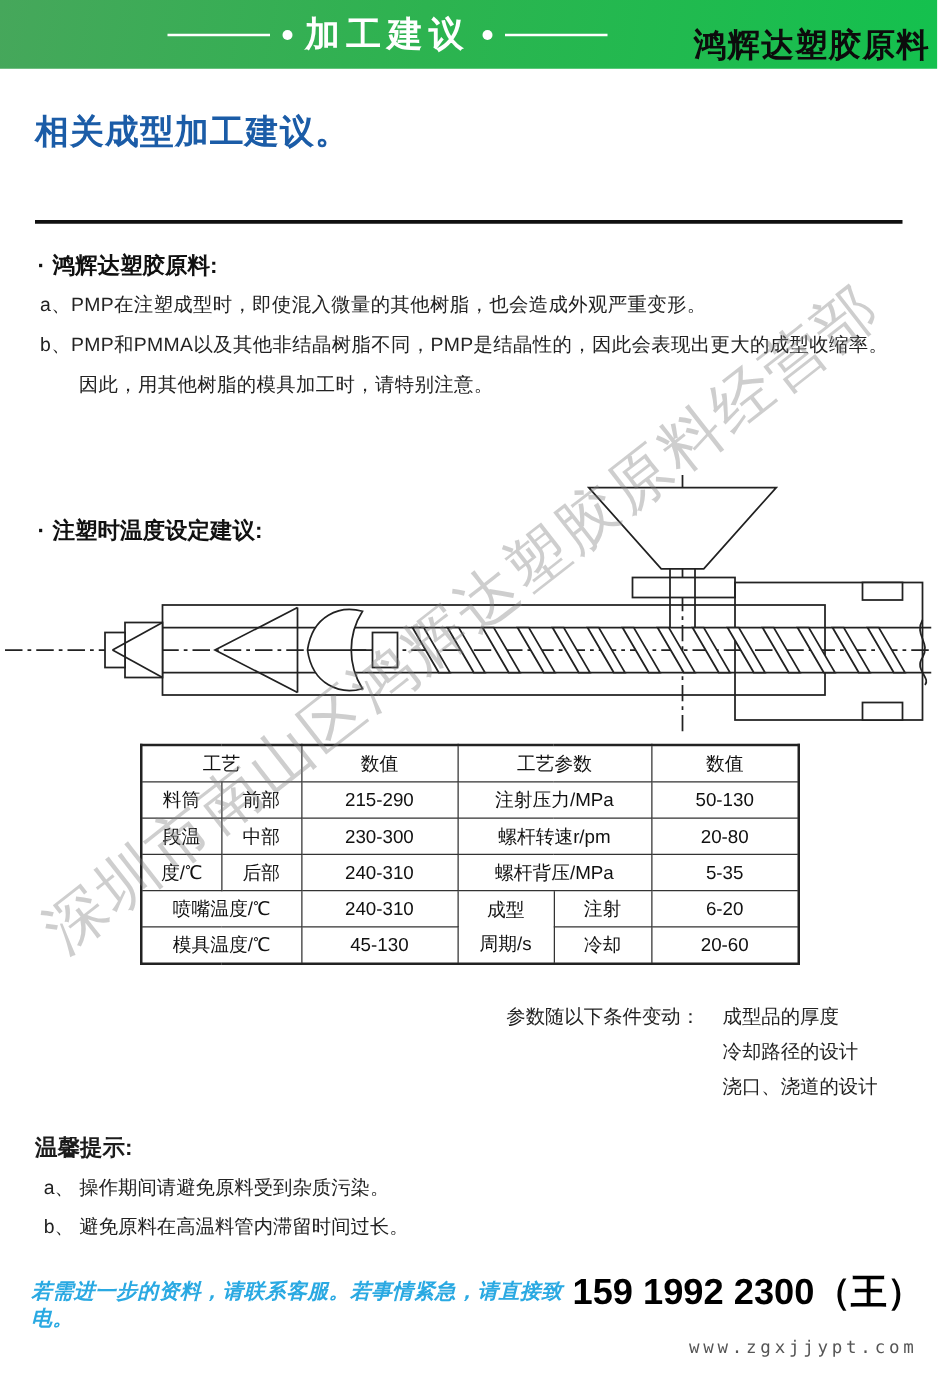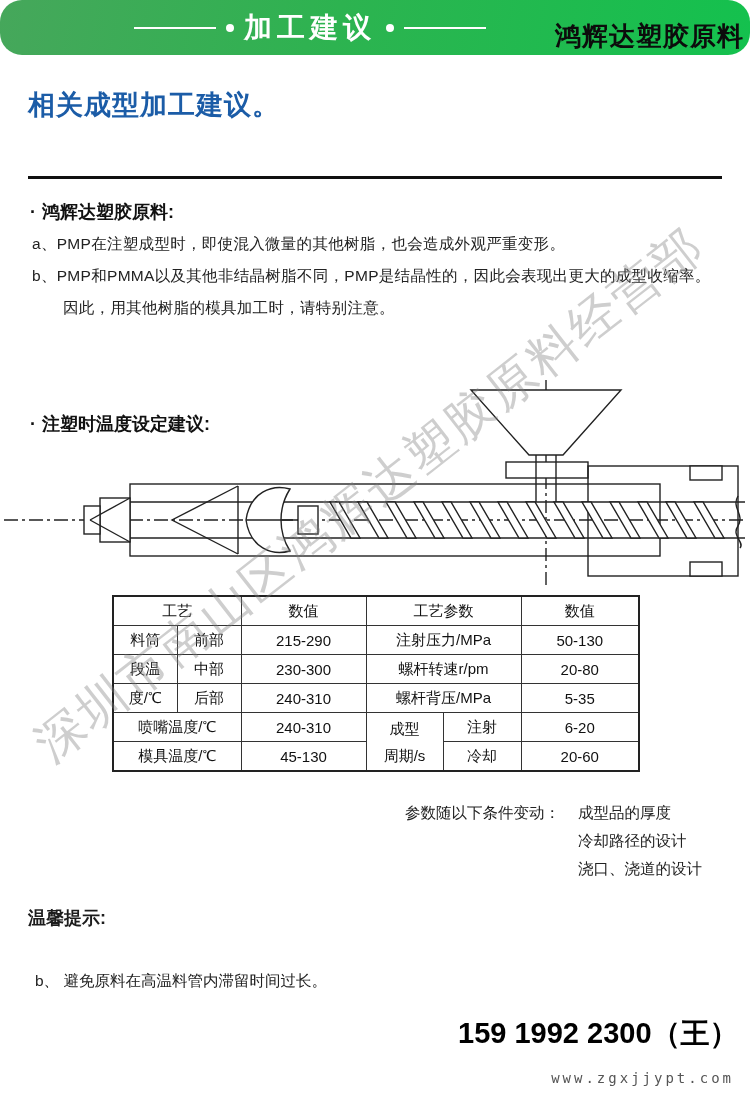--- a/index.html
+++ b/index.html
@@ -1,21 +1,21 @@
 <!DOCTYPE html>
 <html><head>
 <meta charset="utf-8">
 <style>
   html,body{margin:0;padding:0;background:#fff;}
   #page{position:relative;width:750px;height:1104px;background:#ffffff;overflow:hidden;
         font-family:"Liberation Sans",sans-serif;color:#1c1c1c;}
 
   
   .banner{position:absolute;left:0;top:0;width:750px;height:55px;
-          background:linear-gradient(100deg,#46a75b 0%,#2db350 45%,#14c14e 100%);border-radius:22px;}
+          background:linear-gradient(100deg,#46a75b 0%,#2db350 45%,#14c14e 100%);}
   .banner-center{position:absolute;left:0;top:0;width:620px;height:55px;
                  display:flex;align-items:center;justify-content:center;gap:10px;}
   .deco-line{width:82px;height:2px;background:#ffffff;}
   .deco-dot{width:8px;height:8px;border-radius:50%;background:#ffffff;}
   .banner-title{color:#ffffff;font-size:28px;font-weight:700;letter-spacing:5px;}
   .brand{position:absolute;right:6px;bottom:1px;color:#0c0c0c;
          font-size:26px;font-weight:700;letter-spacing:1px;}
 
   
   .page-title{position:absolute;left:28px;top:88px;
@@ -195,20 +195,22 @@
     </tr>
   </tbody>
     </table>
 
   <div class="cond-intro">参数随以下条件变动：</div>
   <div class="cond-item" style="top:803px;">成型品的厚度</div>
   <div class="cond-item" style="top:831px;">冷却路径的设计</div>
   <div class="cond-item" style="top:859px;">浇口、浇道的设计</div>
 
   <div class="tips-head">温馨提示:</div>
+  <div class="tip" style="top:940px;">a、 操作期间请避免原料受到杂质污染。</div>
   <div class="tip" style="top:971px;">b、 避免原料在高温料管内滞留时间过长。</div>
 
+  <div class="promo">若需进一步的资料，请联系客服。若事情紧急，请直接致电。</div>
   <div class="phone">159 1992 2300（王）</div>
   <div class="website">www.zgxjjypt.com</div>
 
   <div class="watermark">深圳市南山区鸿辉达塑胶原料经营部</div>
 
 </div>
 
 </body></html>

